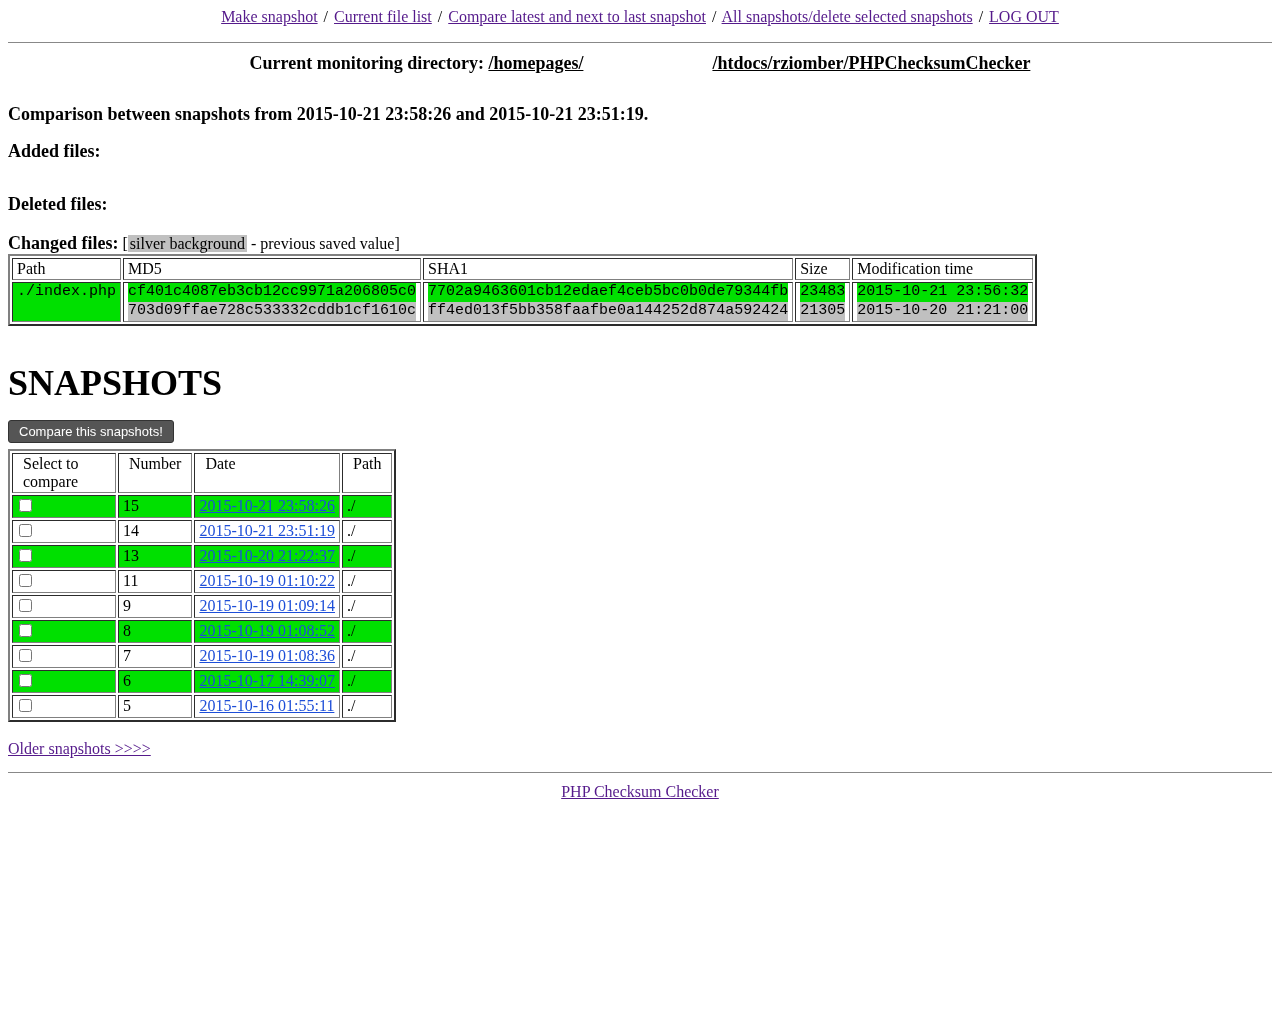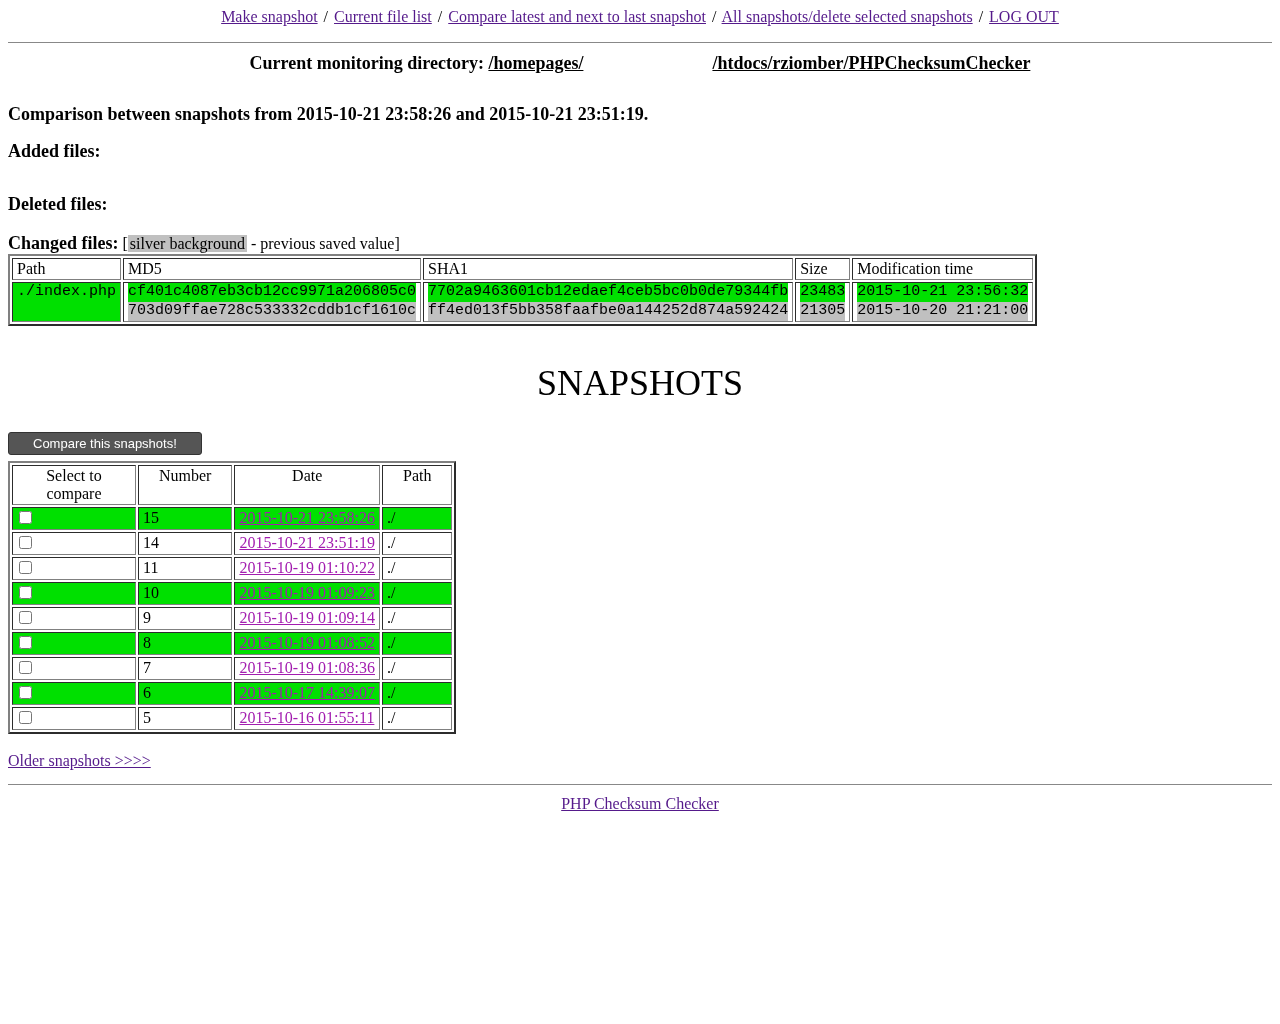--- a/index.html
+++ b/index.html
@@ -80,60 +80,59 @@
     font-size: 15px;
     vertical-align: top;
   }
   .row-path { background: #00e000; }
   .stacked { line-height: 1.25; }
   .stacked .new { background: #00e000; display:block; }
   .stacked .old { background: #c0c0c0; display:block; }
   h1.snapshots {
     font-family: Georgia, serif;
     font-size: 36px;
-    font-weight: normal;
-    margin: 36px 0 28px 0;
-    text-align: center;
+    font-weight: bold;
+    margin: 36px 0 16px 0;
   }
   button.compare {
     font-family: Arial, sans-serif;
     font-size: 13px;
     background: #555;
     color: #fff;
     border: 1px solid #333;
     border-radius: 3px;
-    padding: 3px 24px;
+    padding: 3px 10px;
     margin-bottom: 4px;
     cursor: pointer;
   }
   table.snapshots {
     border: 2px outset #808080;
     border-collapse: separate;
     border-spacing: 2px;
     margin-top: 2px;
   }
   table.snapshots th {
     border: 1px inset #808080;
     font-weight: normal;
-    text-align: center;
-    padding: 1px 20px;
+    text-align: left;
+    padding: 1px 10px;
     font-size: 16px;
     vertical-align: top;
   }
   table.snapshots td {
     border: 1px inset #808080;
     padding: 1px 4px;
     font-size: 16px;
     vertical-align: middle;
   }
   table.snapshots tr.hl td {
     background: #00e000;
   }
   table.snapshots td a {
-    color: #a21caf;
+    color: #1d4ed8;
   }
   input[type=checkbox] {
     margin: 2px;
     width: 13px;
     height: 13px;
     accent-color: #555;
   }
   .older-link {
     display: block;
     margin-top: 18px;
@@ -233,32 +232,32 @@
         <td>15</td>
         <td><a href="#">2015-10-21 23:58:26</a></td>
         <td>./</td>
       </tr>
       <tr>
         <td><input type="checkbox" style=""></td>
         <td>14</td>
         <td><a href="#">2015-10-21 23:51:19</a></td>
         <td>./</td>
       </tr>
+      <tr class="hl">
+        <td><input type="checkbox" style=""></td>
+        <td>13</td>
+        <td><a href="#">2015-10-20 21:22:37</a></td>
+        <td>./</td>
+      </tr>
       <tr>
         <td><input type="checkbox" style=""></td>
         <td>11</td>
         <td><a href="#">2015-10-19 01:10:22</a></td>
         <td>./</td>
       </tr>
-      <tr class="hl">
-        <td><input type="checkbox" style=""></td>
-        <td>10</td>
-        <td><a href="#">2015-10-19 01:09:23</a></td>
-        <td>./</td>
-      </tr>
       <tr>
         <td><input type="checkbox" style=""></td>
         <td>9</td>
         <td><a href="#">2015-10-19 01:09:14</a></td>
         <td>./</td>
       </tr>
       <tr class="hl">
         <td><input type="checkbox" style=""></td>
         <td>8</td>
         <td><a href="#">2015-10-19 01:08:52</a></td>

